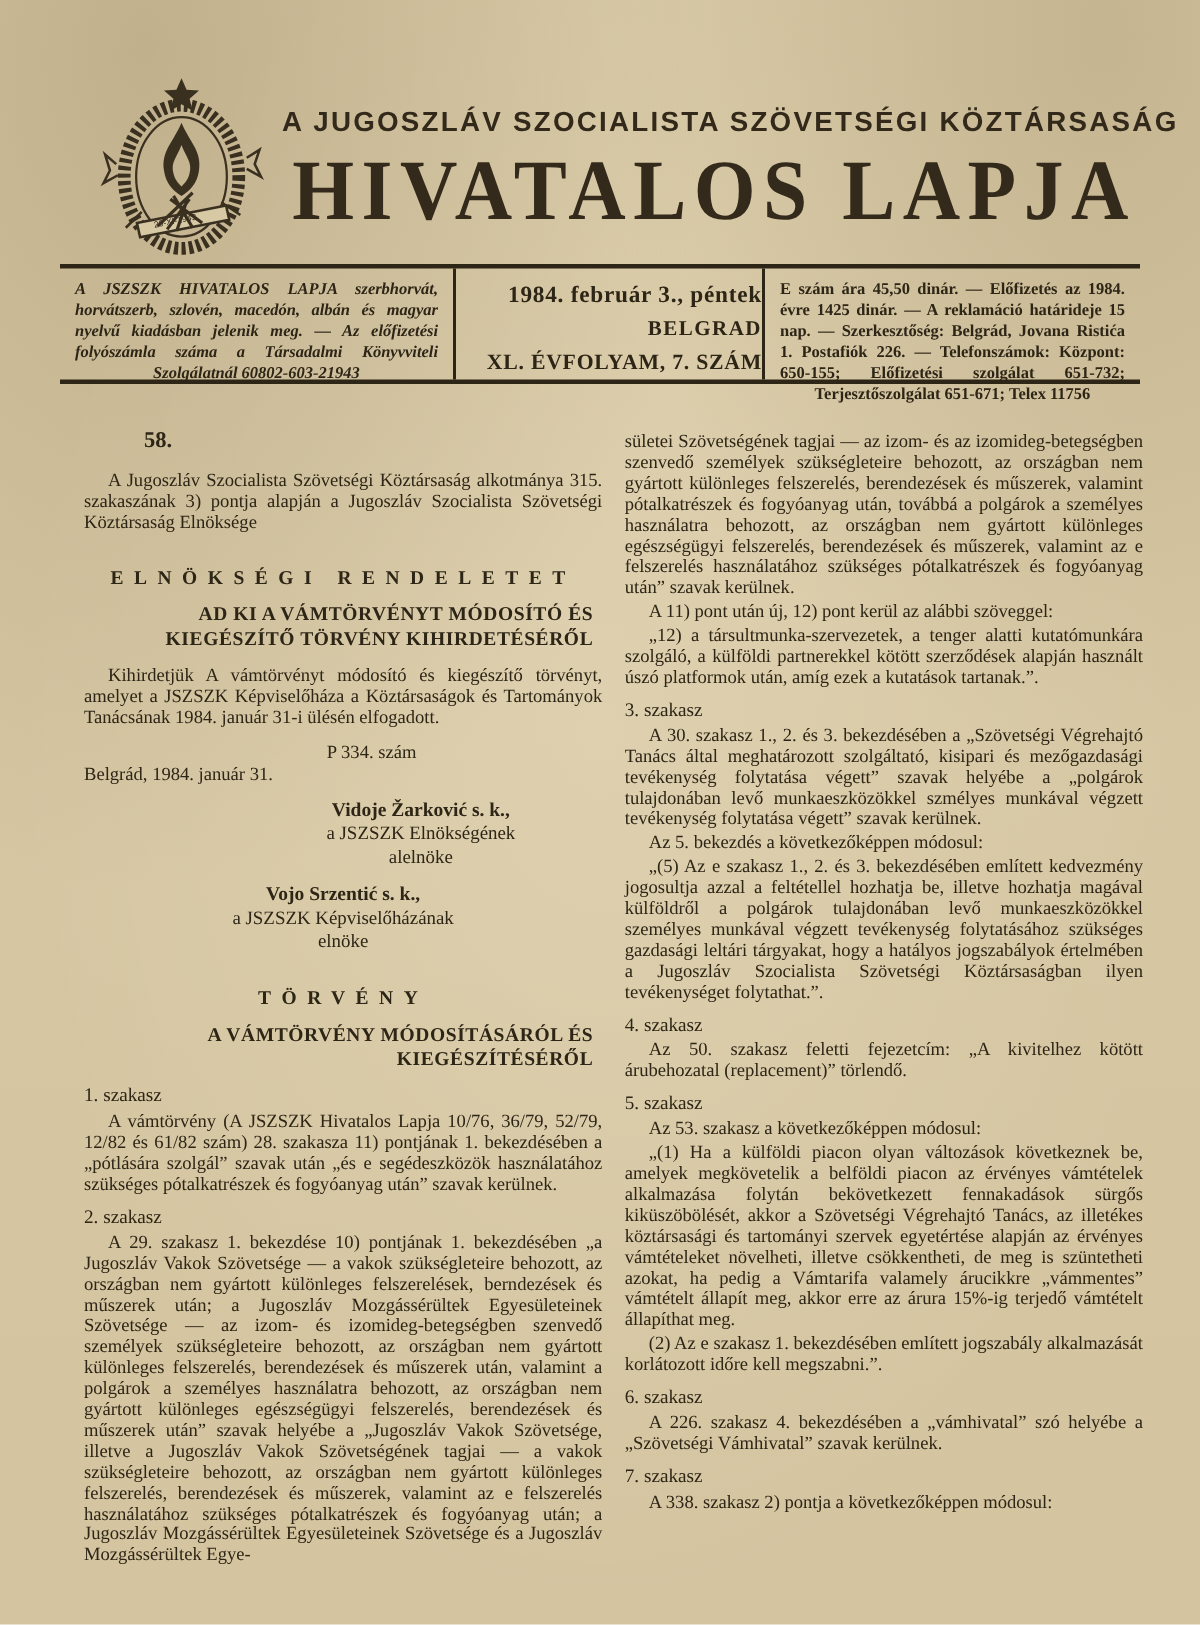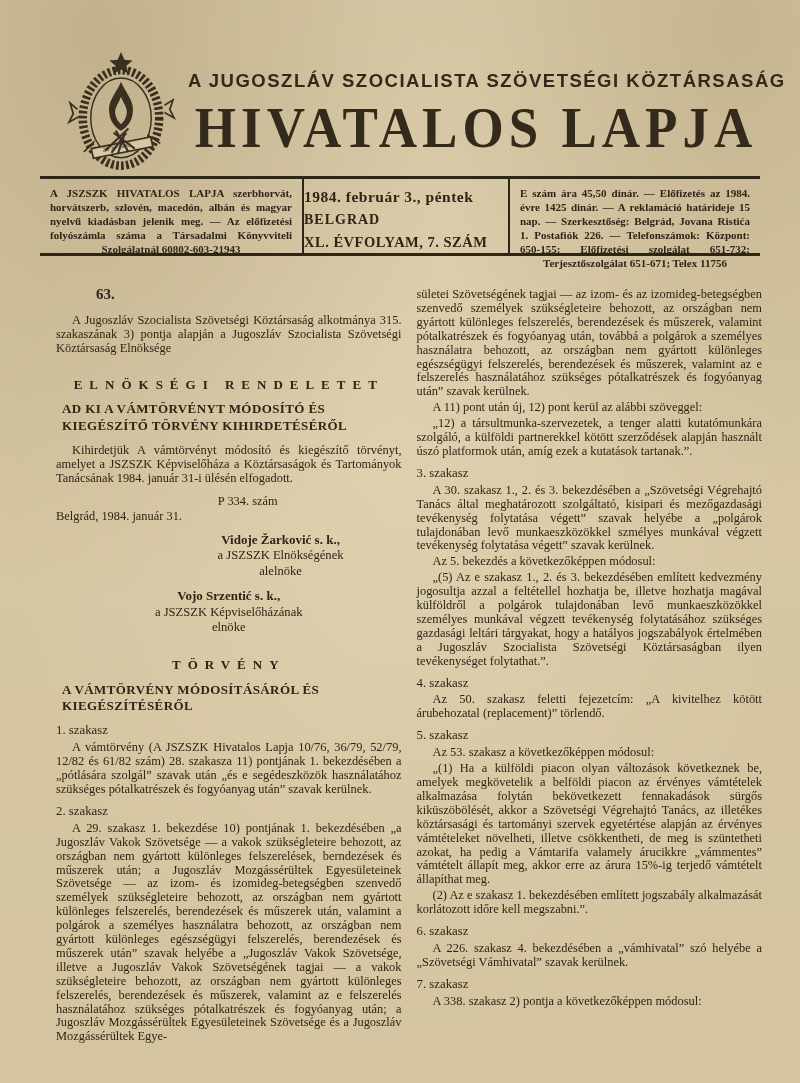--- a/index.html
+++ b/index.html
@@ -39,23 +39,23 @@
   .info-bar {
     margin: 0 40px; height: 74px;
     border-top: 3px solid #2d2516;
     border-bottom: 3px solid #2d2516;
     display: flex; align-items: stretch;
   }
   .info-left {
     width: 242px; padding: 7px 10px 20px;
     border-right: 2px solid #2d2516;
     font-weight: bold; font-size: 11px; line-height: 1.28;
-    text-align: justify; text-align-last: center;
+    text-align: justify; text-align-last: center; font-style: italic;
   }
-  .info-center { flex: 1; text-align: left; padding-top: 9px; }
+  .info-center { flex: 1; text-align: right; padding-top: 9px; }
   .issue-date { font-weight: bold; font-size: 15.5px; letter-spacing: .5px; }
   .issue-city { font-weight: bold; font-size: 14px; letter-spacing: 1px; margin-top: 6px; }
   .issue-volume { font-weight: bold; font-size: 14.5px; letter-spacing: .5px; margin-top: 6px; }
   .info-right {
     width: 230px; padding: 7px 10px 4px;
     border-left: 2px solid #2d2516;
     font-weight: bold; font-size: 11px; line-height: 1.28;
     text-align: justify; text-align-last: center;
   }
 
@@ -66,21 +66,21 @@
   }
   .col { flex: 1; font-size: 12.4px; line-height: 13.9px; }
   .col p { margin: 0 0 2px; text-indent: 16px; text-align: justify; }
   .article-number { font-weight: bold; font-size: 15px; margin: 0 0 12px 40px; }
   .spaced-heading {
     font-weight: bold; font-size: 13px; letter-spacing: 7px;
     text-align: center; margin: 21px 0 9px; line-height: 1.2;
   }
   .sub-heading {
     font-weight: bold; font-size: 13px; letter-spacing: .4px;
-    text-align: left; margin: 0 6px 9px; line-height: 1.3;
+    text-align: right; margin: 0 6px 9px; line-height: 1.3;
   }
   .section-heading { text-align: left; margin: 8px 0 3px; font-size: 12.8px; }
   .ref-block { margin: 9px 0 8px; }
   .ref-number { margin-left: 38px; text-align: center; }
   .place-date { margin-top: 1px; }
   .signature { text-align: center; line-height: 1.25; }
   .sig-right { width: 70%; margin: 4px 0 9px auto; }
   .sig-center { width: 78%; margin: 0 auto 0; }
   .sig-name { font-weight: bold; font-size: 13px; text-align: center; }
   .sig-role { font-size: 12.6px; }
@@ -130,21 +130,21 @@
       <div class="issue-date">1984. február 3., péntek</div>
       <div class="issue-city">BELGRAD</div>
       <div class="issue-volume">XL. ÉVFOLYAM, 7. SZÁM</div>
     </div>
     <div class="info-right">E szám ára 45,50 dinár. — Előfizetés az 1984. évre 1425 dinár. — A reklamáció határideje 15 nap. — Szerkesztőség: Belgrád, Jovana Ristića 1. Postafiók 226. — Telefonszámok: Központ: 650-155; Előfizetési szolgálat 651-732; Terjesztőszolgálat 651-671; Telex 11756</div>
   </div>
 
   <main class="body-columns">
 
     <section class="col">
-      <div class="article-number">63.</div>
+      <div class="article-number">58.</div>
       <p>A Jugoszláv Szocialista Szövetségi Köztársaság alkotmánya 315. szakaszának 3) pontja alapján a Jugoszláv Szocialista Szövetségi Köztársaság Elnöksége</p>
       <h2 class="spaced-heading">ELNÖKSÉGI RENDELETET</h2>
       <h3 class="sub-heading">AD KI A VÁMTÖRVÉNYT MÓDOSÍTÓ ÉS KIEGÉSZÍTŐ TÖRVÉNY KIHIRDETÉSÉRŐL</h3>
       <p>Kihirdetjük A vámtörvényt módosító és kiegészítő törvényt, amelyet a JSZSZK Képviselőháza a Köztársaságok és Tartományok Tanácsának 1984. január 31-i ülésén elfogadott.</p>
       <div class="ref-block">
         <div class="ref-number">P 334. szám</div>
         <div class="place-date">Belgrád, 1984. január 31.</div>
       </div>
       <div class="signature sig-right">
         <div class="sig-name">Vidoje Žarković s. k.,</div>

